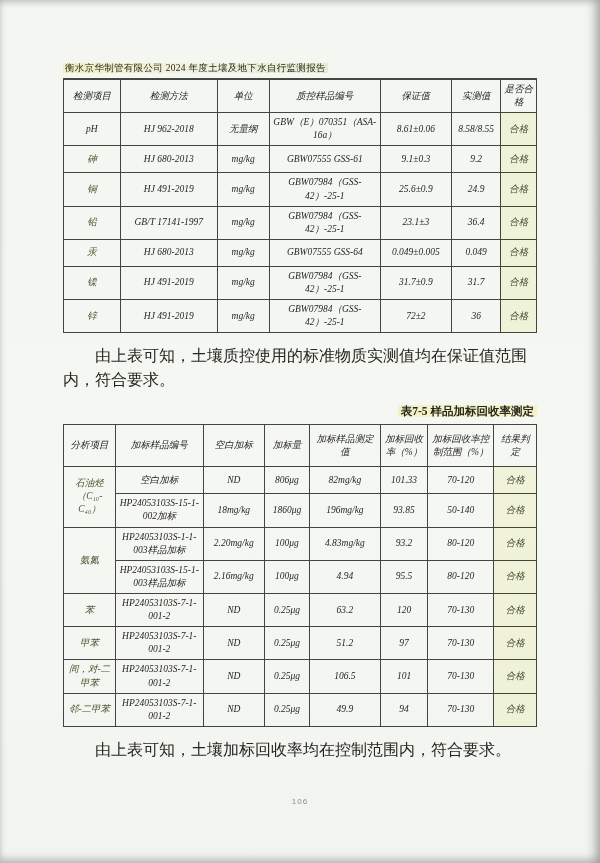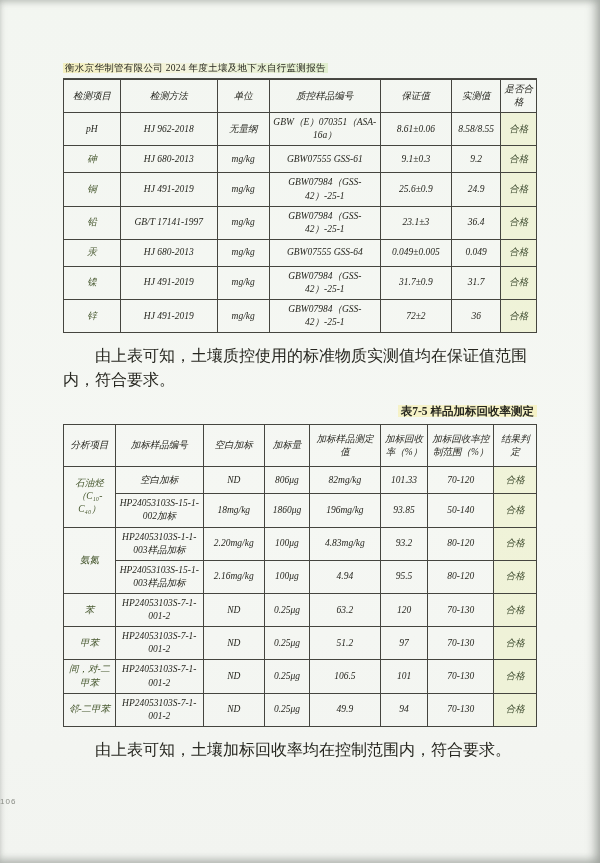--- a/index.html
+++ b/index.html
@@ -24,21 +24,21 @@
     word-wrap:break-word;overflow-wrap:break-word;
   }
   .t1 tbody tr{height:27px;}
   .t1 thead tr{height:31px;}
   .t2 tbody tr{height:27px;}
   .t2 thead tr{height:42px;}
   td.item{color:#47582f;}
   td.pass{background:rgba(228,232,150,.28);color:#3f4c30;}
   .note{font-size:16px;text-indent:2em;margin:11px 0 6px;line-height:1.5;}
   .page-number{
-    position:absolute;bottom:57px;left:0;right:0;text-align:left;
+    position:absolute;bottom:57px;left:0;right:0;text-align:center;
     font-size:8px;color:#8a8d86;letter-spacing:1px;
     font-family:"Liberation Sans","DejaVu Sans",sans-serif;
   }
 </style>
 </head>
 <body>
 
 <div class="page">
   <div class="content">
 

